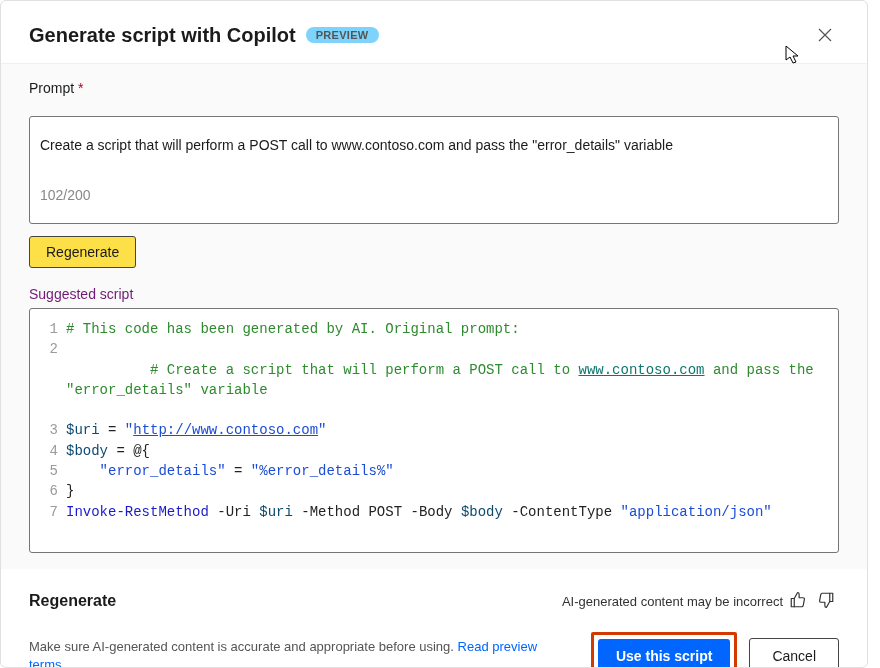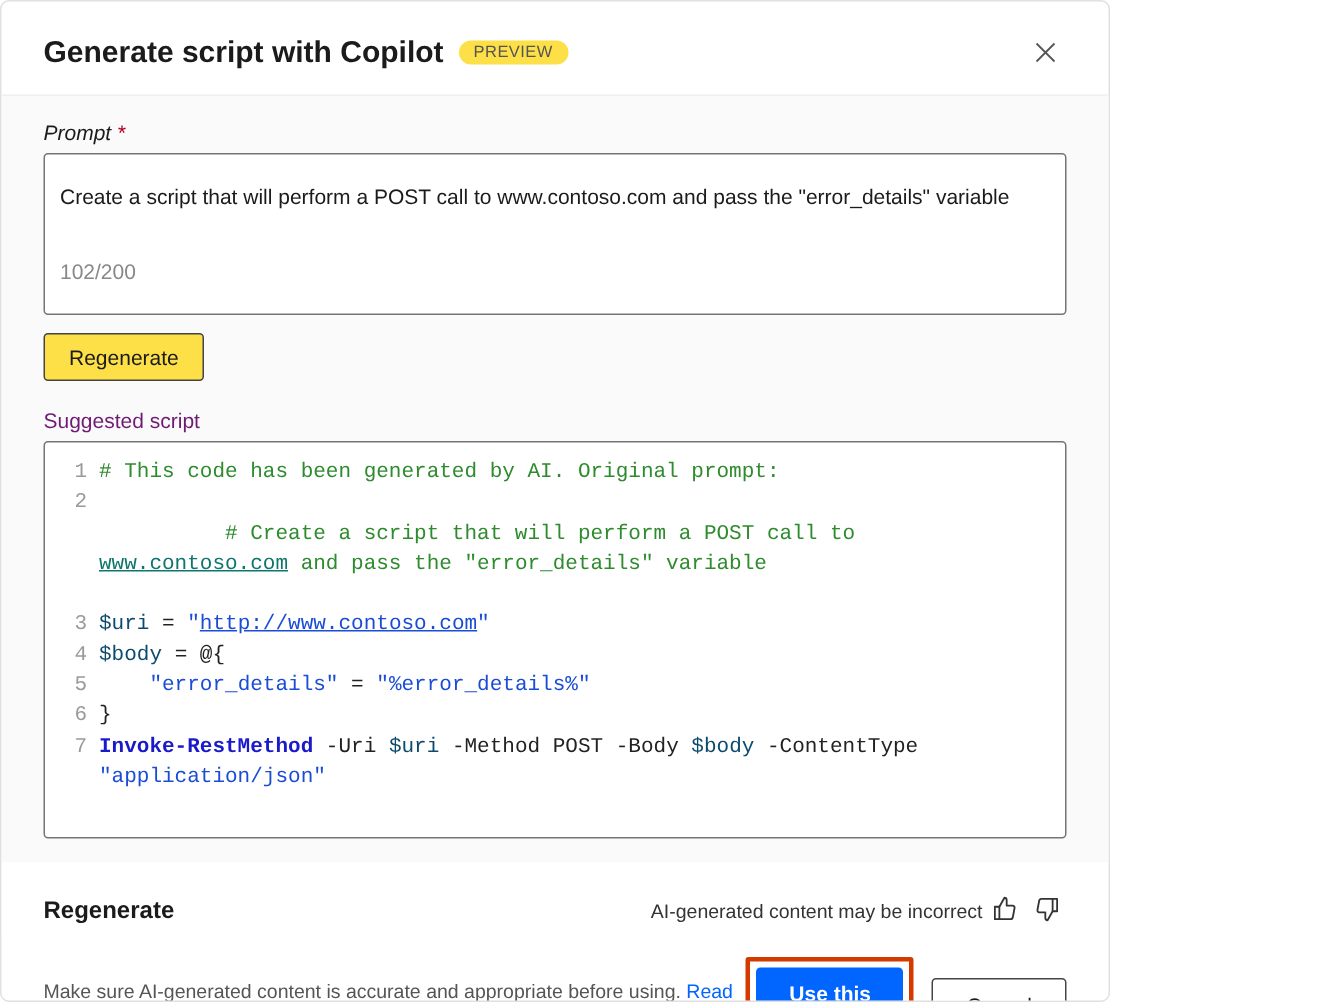--- a/index.html
+++ b/index.html
@@ -1,38 +1,38 @@
 <!DOCTYPE html>
 <html><head>
   <meta charset="utf-8">
   <style>
     * { box-sizing: border-box; margin: 0; padding: 0; }
     html, body { width: 880px; height: 668px; font-family: "Segoe UI", -apple-system, sans-serif; background: #ffffff; }
     .dialog {
-      width: 740px; height: 668px;
+      width: 868px; height: 668px;
       border: 1px solid #e0e0e0;
       border-radius: 6px;
       background: #fff;
       position: relative;
       overflow: hidden;
     }
     .header {
       display: flex; align-items: center; justify-content: space-between;
       padding: 20px 28px 14px 28px;
     }
     .title-wrap { display: flex; align-items: center; gap: 10px; }
     .title { font-size: 20px; font-weight: 600; color: #1b1b1b; }
     .preview-badge {
-      font-size: 11px; font-weight: 400; padding: 2px 10px; border-radius: 10px;
-      background: #fde047; color: #555; letter-spacing: 0.3px;
+      font-size: 11px; font-weight: 700; padding: 2px 10px; border-radius: 10px;
+      background: #7dd3fc; color: #555; letter-spacing: 0.3px;
     }
     .close-btn { background: none; border: none; cursor: pointer; padding: 6px; color: #555; }
     .close-btn svg { display: block; }
     .body-section { background: #fafafa; border-top: 1px solid #f0f0f0; padding: 16px 28px 16px 28px; }
-    .field-label { font-size: 14px; color: #1b1b1b; font-weight: 400; margin-bottom: 6px; font-style: italic; }
+    .field-label { font-size: 14px; color: #1b1b1b; font-weight: 400; margin-bottom: 20px; }
     .required { color: #b00020; }
     .prompt-wrap {
       border: 1px solid #757575; border-radius: 3px; background: #fff;
       padding: 20px 10px;
     }
     .prompt-text { font-size: 14px; color: #1b1b1b; min-height: 48px; outline: none; }
     .char-count { font-size: 14px; color: #888; margin-top: 2px; }
     .regenerate-btn {
       margin-top: 12px; background: #fde047; border: 1px solid #444; border-radius: 3px;
       font-size: 14px; padding: 7px 16px; cursor: pointer; color: #1b1b1b;
@@ -51,21 +51,21 @@
       width: 16px; text-align: right; color: #9a9a9a; margin-right: 8px;
       font-family: Consolas, "Courier New", monospace;
       user-select: none; flex-shrink: 0;
     }
     .code-content { white-space: pre-wrap; word-break: break-word; }
     .c-comment { color: #2e8b2e; }
     .c-link { color: #0f766e; text-decoration: underline; }
     .c-var { color: #0c4a6e; }
     .c-string { color: #1a4cd6; text-decoration: underline; }
     .c-stringplain { color: #1a4cd6; }
-    .c-keyword { color: #1a1acb; font-weight: bold; }
+    .c-keyword { color: #1a1acb; font-weight: normal; }
     .c-plain { color: #222; }
     .resources-row {
       display: flex; align-items: center; justify-content: space-between;
       padding: 18px 28px 6px 28px; background: #fff;
     }
     .resources-title { font-size: 16px; font-weight: 600; color: #1b1b1b; }
     .feedback-wrap { display: flex; align-items: center; gap: 2px; }
     .ai-note { font-size: 13px; color: #333; }
     .thumb-btn { background: none; border: none; cursor: pointer; padding: 4px; color: #333; }
     .doc-link-row { display: flex; align-items: center; gap: 10px; padding: 10px 28px 18px 42px; }

